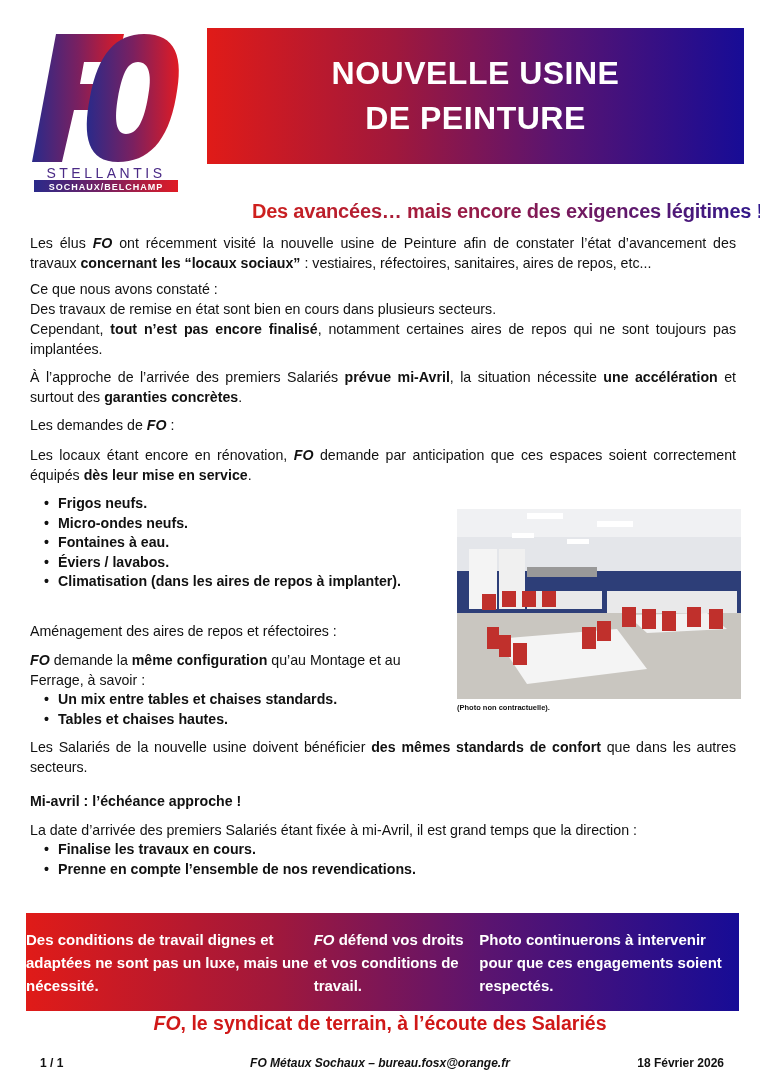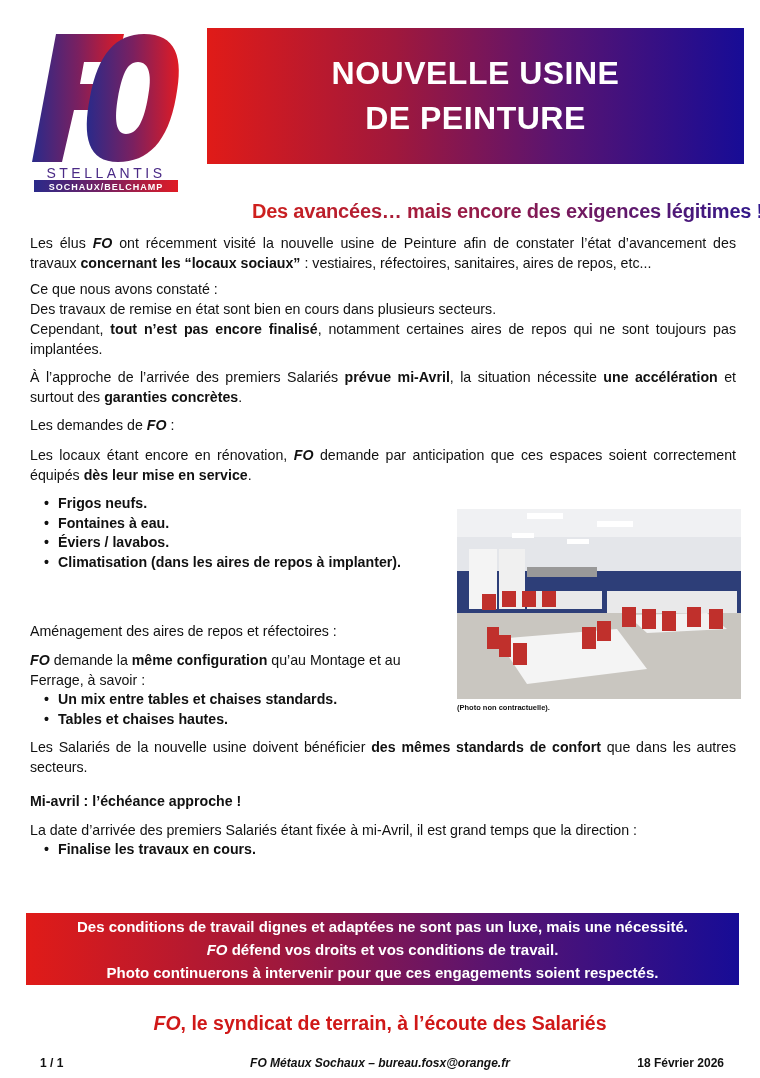--- a/index.html
+++ b/index.html
@@ -26,22 +26,22 @@
   .p { position:absolute; left:30px; width:706px; font-size:14.2px; line-height:20px; text-align:justify; }
   .p b { font-weight:bold; }
   .p i { font-style:italic; font-weight:bold; }
   .lst { position:absolute; left:30px; font-size:14.2px; line-height:19.5px; font-weight:bold; }
   .lst .li { padding-left:14px; position:relative; }
   .lst .li:before { content:"•"; position:absolute; left:0; }
 
   .photo { position:absolute; left:457px; top:509px; width:284px; height:190px; overflow:hidden; }
   .caption { position:absolute; left:457px; top:703px; font-size:7.5px; font-weight:bold; }
 
-  .closing { position:absolute; left:26px; top:913px; width:713px; height:72px;
-             display:flex; flex-direction:column; align-items:center; justify-content:center; }
+  .closing { position:absolute; left:26px; top:913px; width:713px; height:98px;
+             display:flex; flex-direction:row; align-items:center; justify-content:center; }
   .closing div { color:#fff; font-weight:bold; font-size:15px; line-height:23px; }
 
   .slogan { position:absolute; left:0; width:760px; top:1012px; text-align:center;
             color:#d01818; font-weight:bold; font-size:19.5px; }
   .footer { position:absolute; top:1056px; font-size:12px; font-weight:bold; }
 </style>
 </head>
 <body>
 
 <div class="logo">
@@ -88,20 +88,21 @@
   <span>Les demandes de </span><i>FO</i><span> :</span>
 </div>
 
 <div class="p" style="top:445px;">
   <span>Les locaux étant encore en rénovation, </span><i>FO</i><span> demande par anticipation que ces espaces soient correctement équipés </span><b>dès leur mise en service</b><span>.</span>
 </div>
 
 <div class="lst" style="top:494px;">
   <div style="padding-left:14px;">
     <div class="li">Frigos neufs.</div>
+    <div class="li">Micro-ondes neufs.</div>
     <div class="li">Fontaines à eau.</div>
     <div class="li">Éviers / lavabos.</div>
     <div class="li">Climatisation (dans les aires de repos à implanter).</div>
   </div>
 </div>
 
 <div class="p" style="top:621px; width:410px; text-align:left;">
   <span>Aménagement des aires de repos et réfectoires :</span>
 </div>
 <div class="p" style="top:650px; width:410px; text-align:left;">
@@ -150,20 +151,21 @@
 <div class="caption">(Photo non contractuelle).</div>
 
 <div class="p" style="top:737px;">
   <span>Les Salariés de la nouvelle usine doivent bénéficier </span><b>des mêmes standards de confort</b><span> que dans les autres secteurs.</span>
 </div>
 
 <div class="p" style="top:791px; font-weight:bold;">Mi-avril : l’échéance approche !</div>
 <div class="p" style="top:820px;">La date d’arrivée des premiers Salariés étant fixée à mi-Avril, il est grand temps que la direction :</div>
 <div class="lst" style="top:840px; padding-left:14px;">
   <div class="li">Finalise les travaux en cours.</div>
+  <div class="li">Prenne en compte l’ensemble de nos revendications.</div>
 </div>
 
 <div class="closing grad">
   <div>Des conditions de travail dignes et adaptées ne sont pas un luxe, mais une nécessité.</div>
   <div><i>FO</i><span> défend vos droits et vos conditions de travail.</span></div>
   <div>Photo continuerons à intervenir pour que ces engagements soient respectés.</div>
 </div>
 
 <div class="slogan">
   <i>FO</i><span>, le syndicat de terrain, à l’écoute des Salariés</span>

